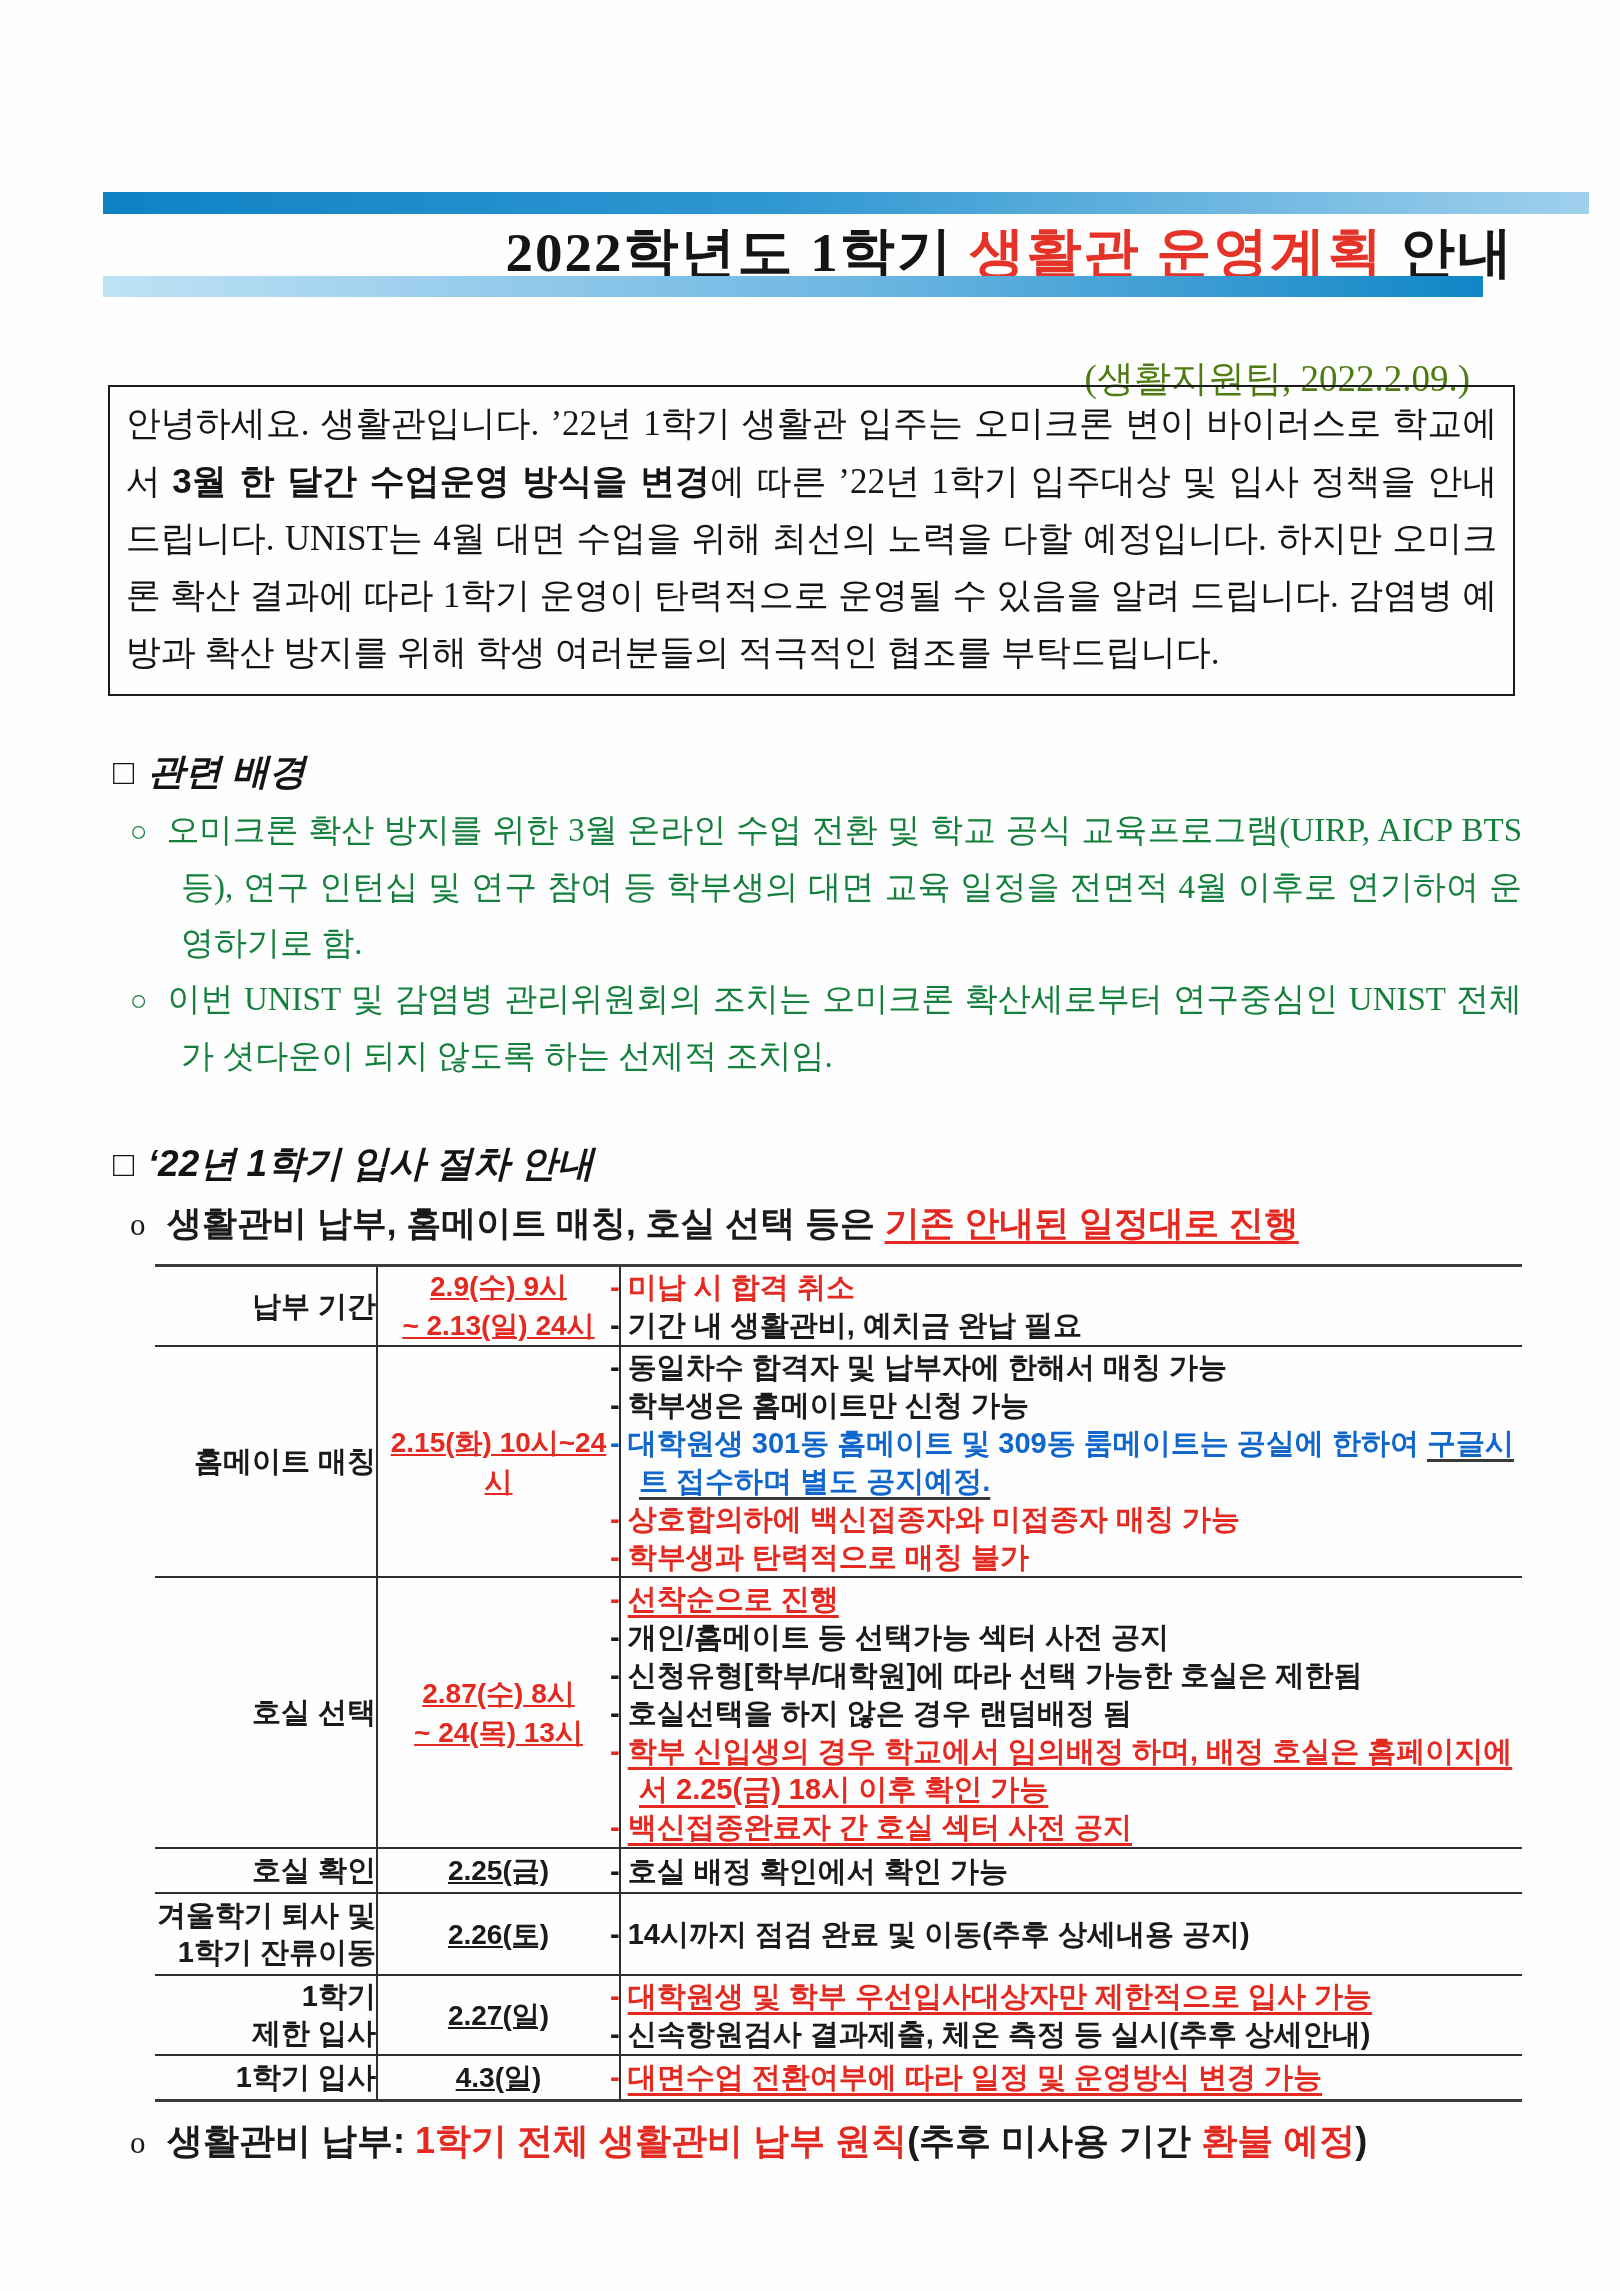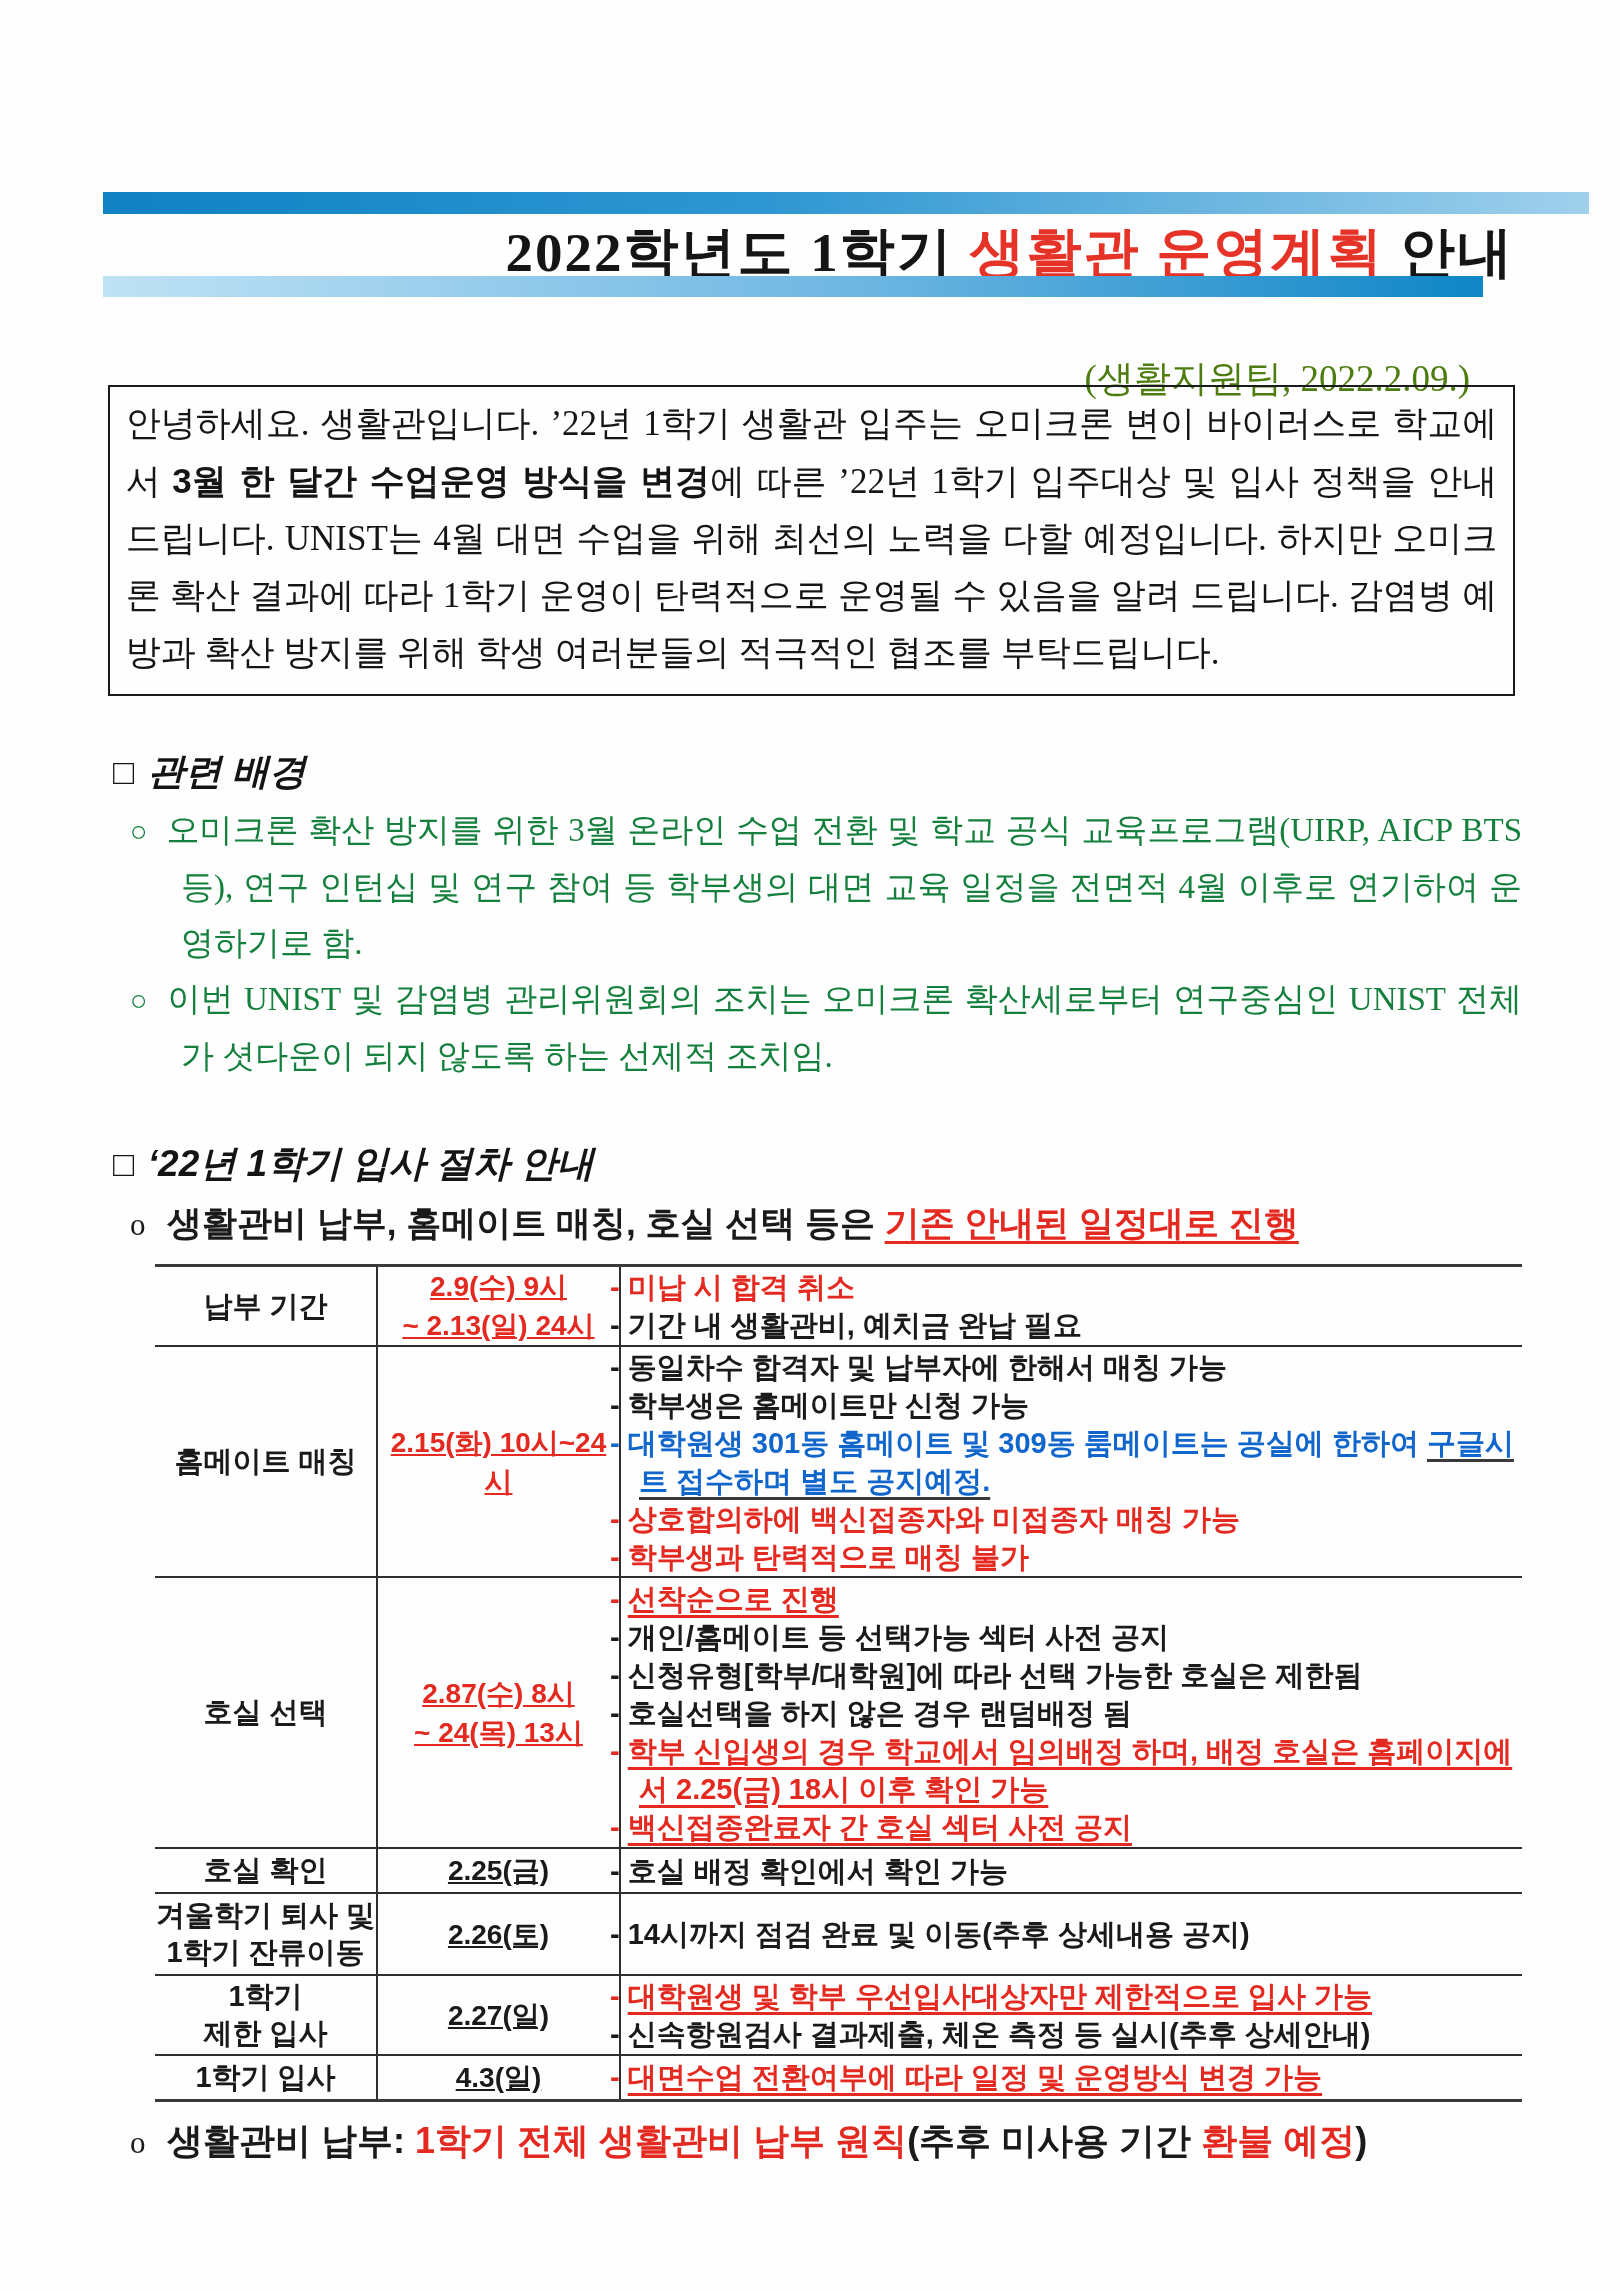--- a/index.html
+++ b/index.html
@@ -77,21 +77,21 @@
   
   table.schedule {
     position:absolute; left:155px; top:1264px; width:1367px;
     border-collapse:collapse; table-layout:fixed;
     font-family:"Liberation Sans",sans-serif; font-weight:bold; color:#1a1a1a;
     border-top:3.9px solid #3a3a3a; border-bottom:3.9px solid #3a3a3a;
   }
   table.schedule td { border-bottom:2px solid #2e2e2e; vertical-align:middle; padding:0; }
   table.schedule tr:last-child td { border-bottom:none; }
   td.c2, td.c3 { border-left:2px solid #2e2e2e; }
-  td.c1 { text-align:center; font-size:29px; line-height:37px; }
+  td.c1 { text-align:right; font-size:29px; line-height:37px; }
   td.c2 { text-align:center; font-size:28px; line-height:39px;text-decoration:underline; }
   td.c3 { padding:2.9px 9.8px 2.9px 11.8px; font-size:29px; }
   .item { padding-left:18px; text-indent:-29px; line-height:38px; text-align:left; }
   tr.r1 { height:80px; } tr.r2 { height:231px; } tr.r3 { height:271px; }
   tr.r4 { height:45px; } tr.r5 { height:82px; } tr.r6 { height:80px; }
   tr.r7 { height:45px; }
 
   .c-red { color:#e42a20; }
   .c-blue { color:#1166cc; }
   .c-black { color:#1a1a1a;text-align:center; }

